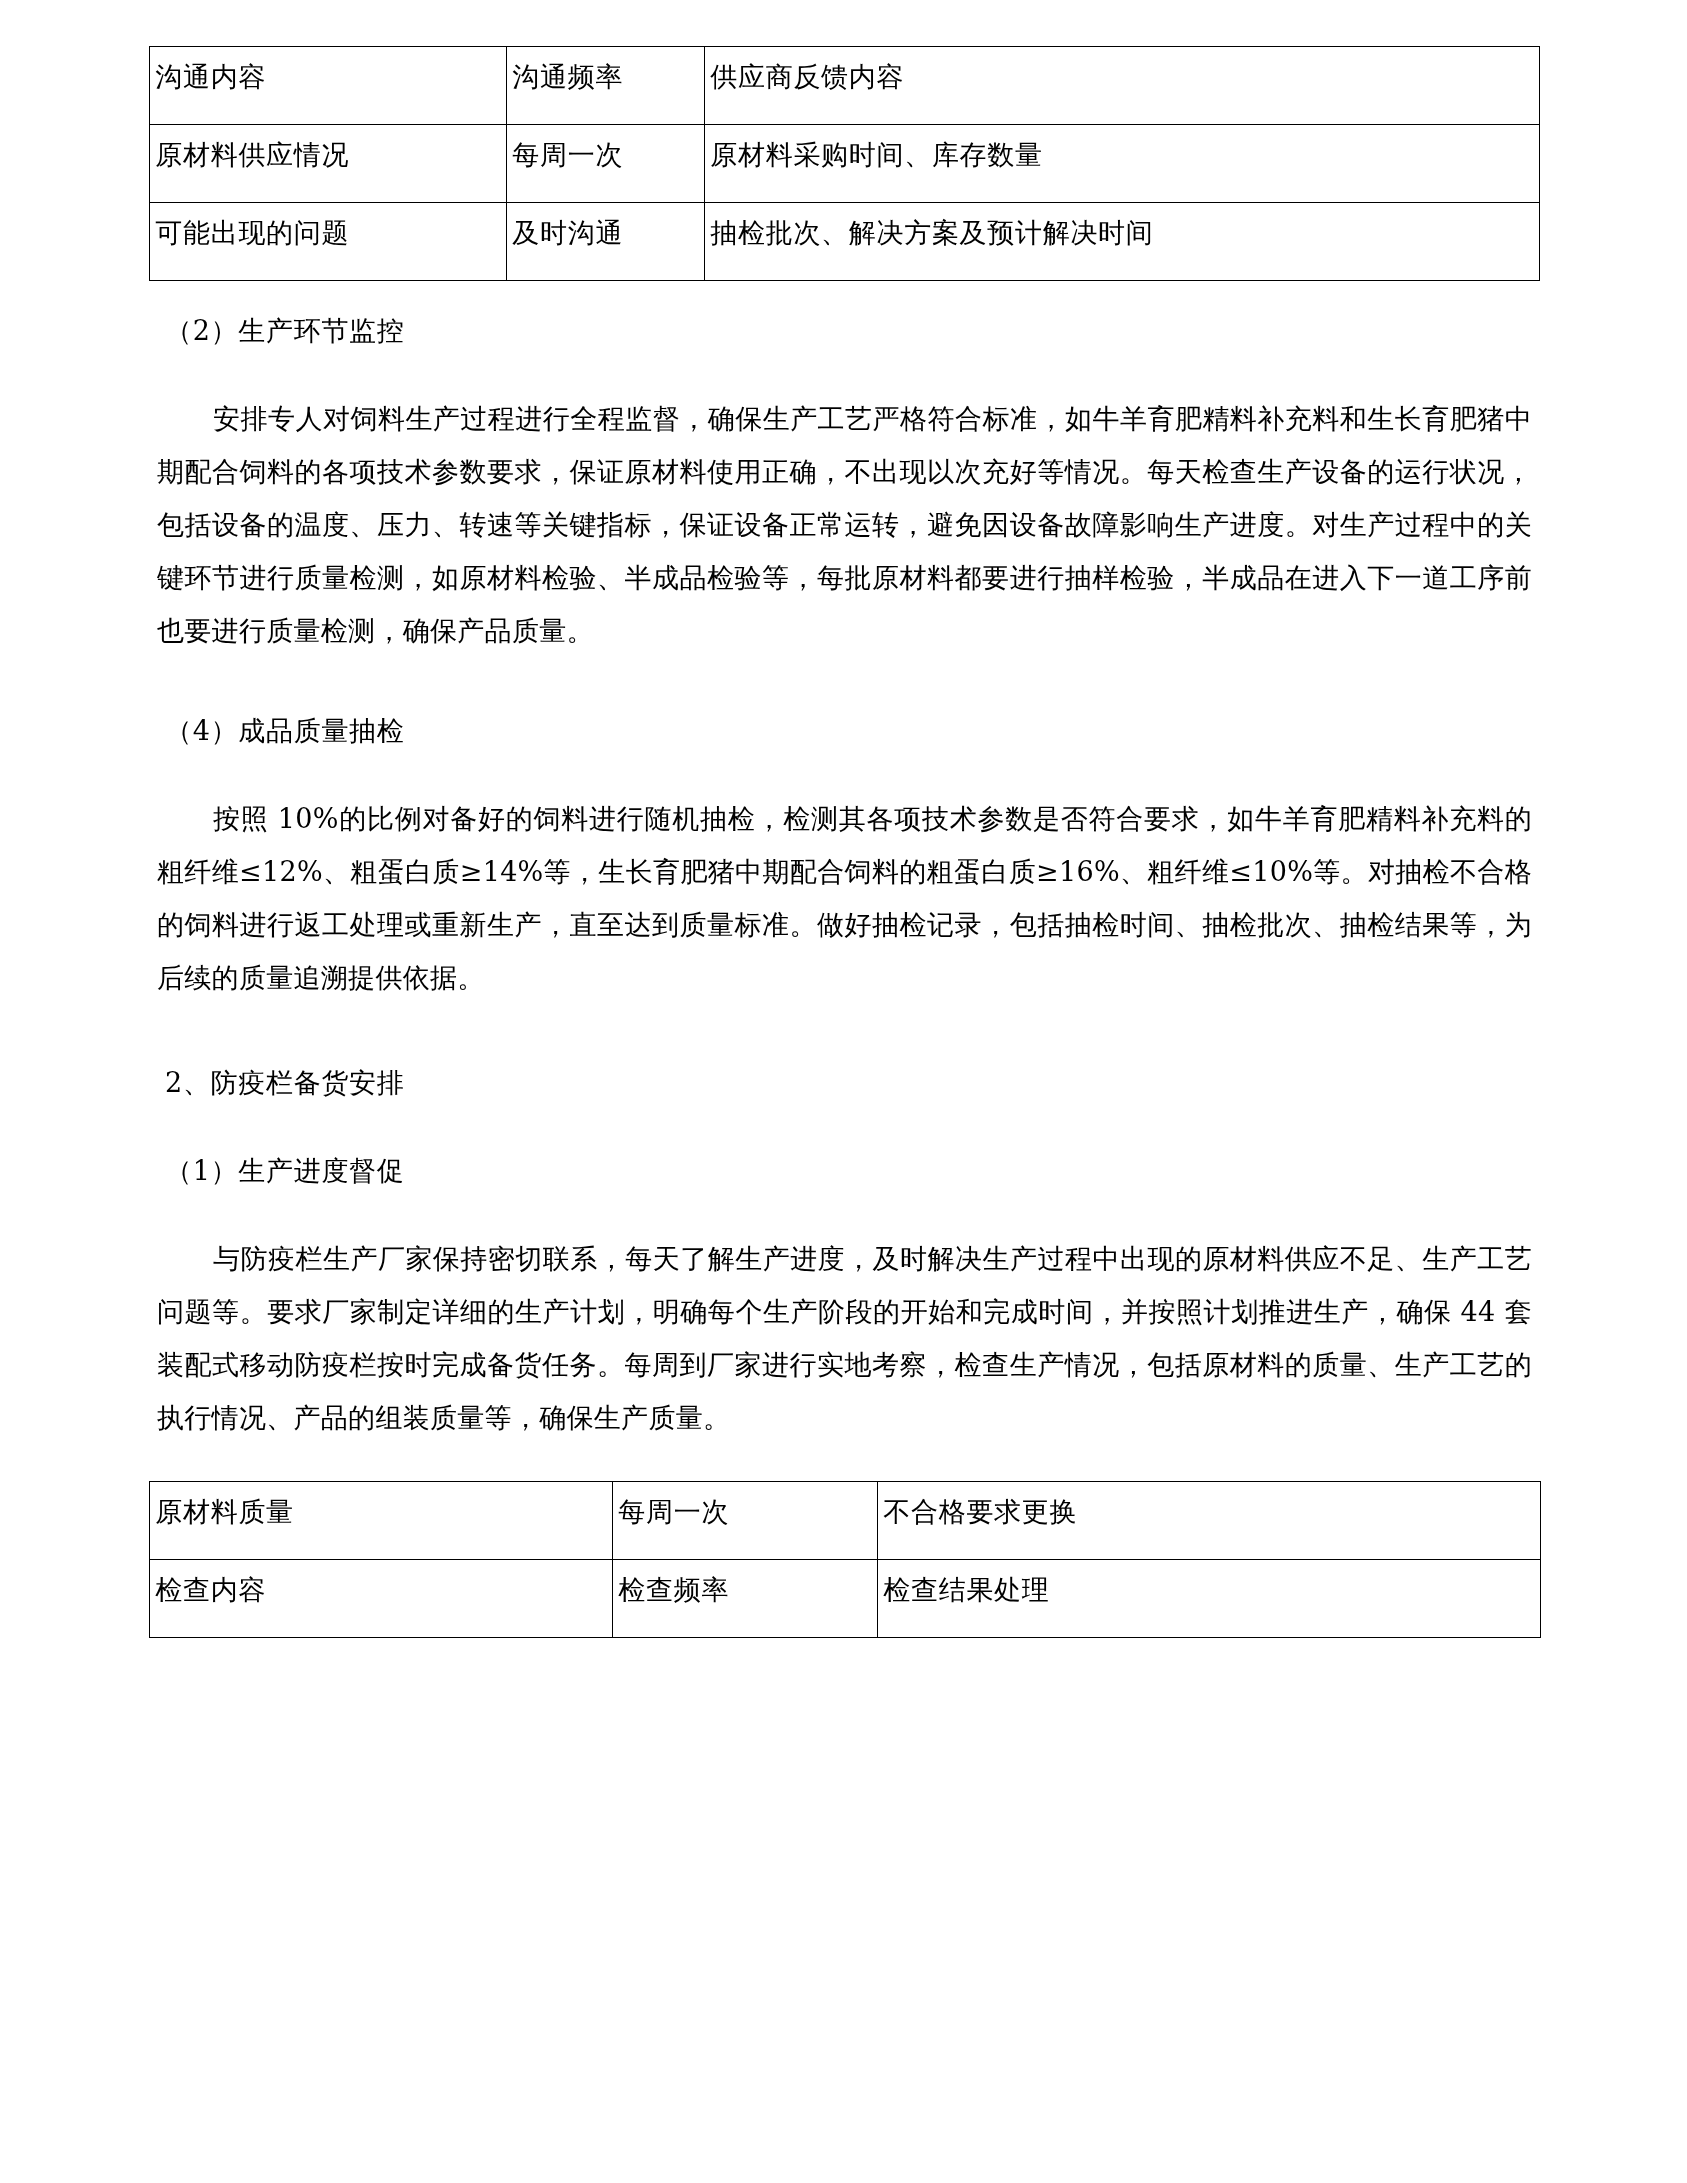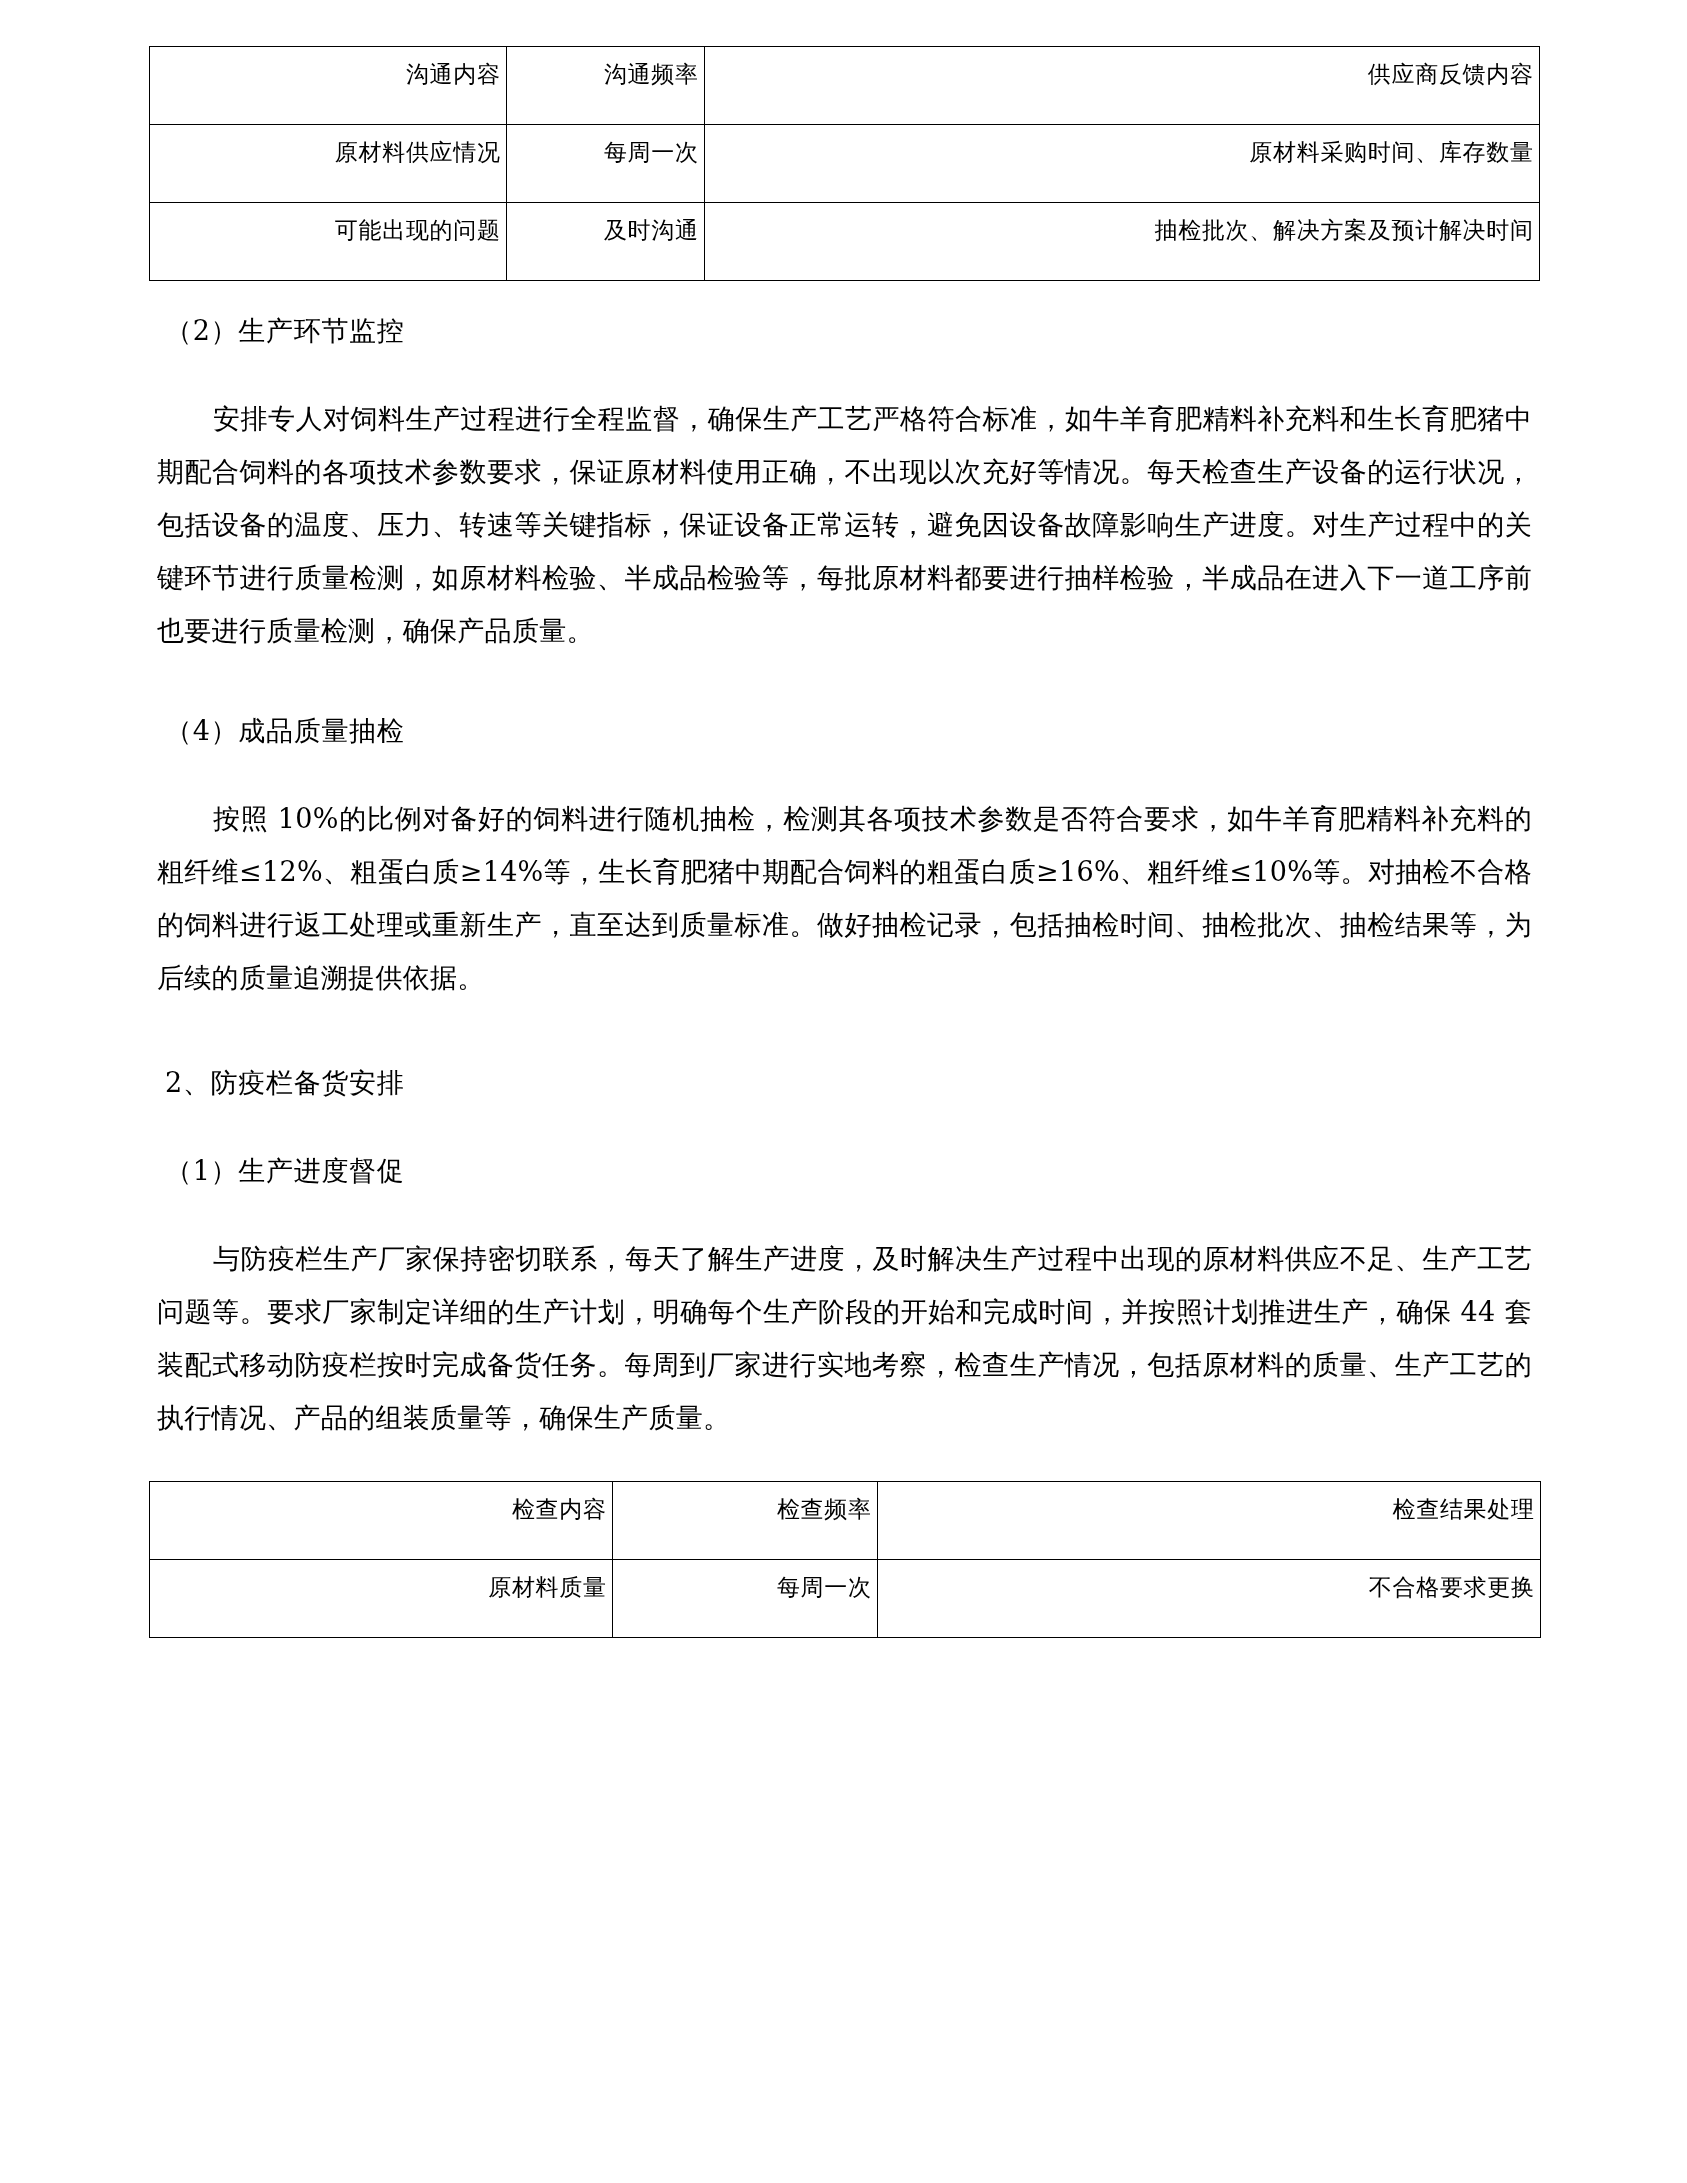--- a/index.html
+++ b/index.html
@@ -34,23 +34,23 @@
 
   
   table.doc-table {
     width: 1391px;
     border-collapse: collapse;
     table-layout: fixed;
     margin: 0;
   }
   table.doc-table td {
     border: 1.3px solid #000000;
-    text-align: right;
+    text-align: left;
     vertical-align: top;
-    font-size: 23px;
+    font-size: 27px;
     line-height: 1.0;
     font-family: "DejaVu Serif", "Liberation Serif", serif;
     padding: 16px 5.3px 34px 5.3px;
     height: 78px;
     box-sizing: border-box;
     letter-spacing: 0.7px;
   }
   table.doc-table.t1 col.c1 { width: 357px; }
   table.doc-table.t1 col.c2 { width: 198px; }
   table.doc-table.t1 col.c3 { width: 835px; }
@@ -142,27 +142,27 @@
     <div class="sp-44"></div>
 
     <table class="doc-table t2">
       <colgroup>
           <col class="c1">
           <col class="c2">
           <col class="c3">
         </colgroup>
       <tbody>
         <tr>
+          <td>原材料质量</td>
+          <td>每周一次</td>
+          <td>不合格要求更换</td>
+        </tr>
+        <tr>
           <td>检查内容</td>
           <td>检查频率</td>
           <td>检查结果处理</td>
-        </tr>
-        <tr>
-          <td>原材料质量</td>
-          <td>每周一次</td>
-          <td>不合格要求更换</td>
         </tr>
       </tbody>
     </table>
 
   </div>
 </div>
 
 
 </body></html>

